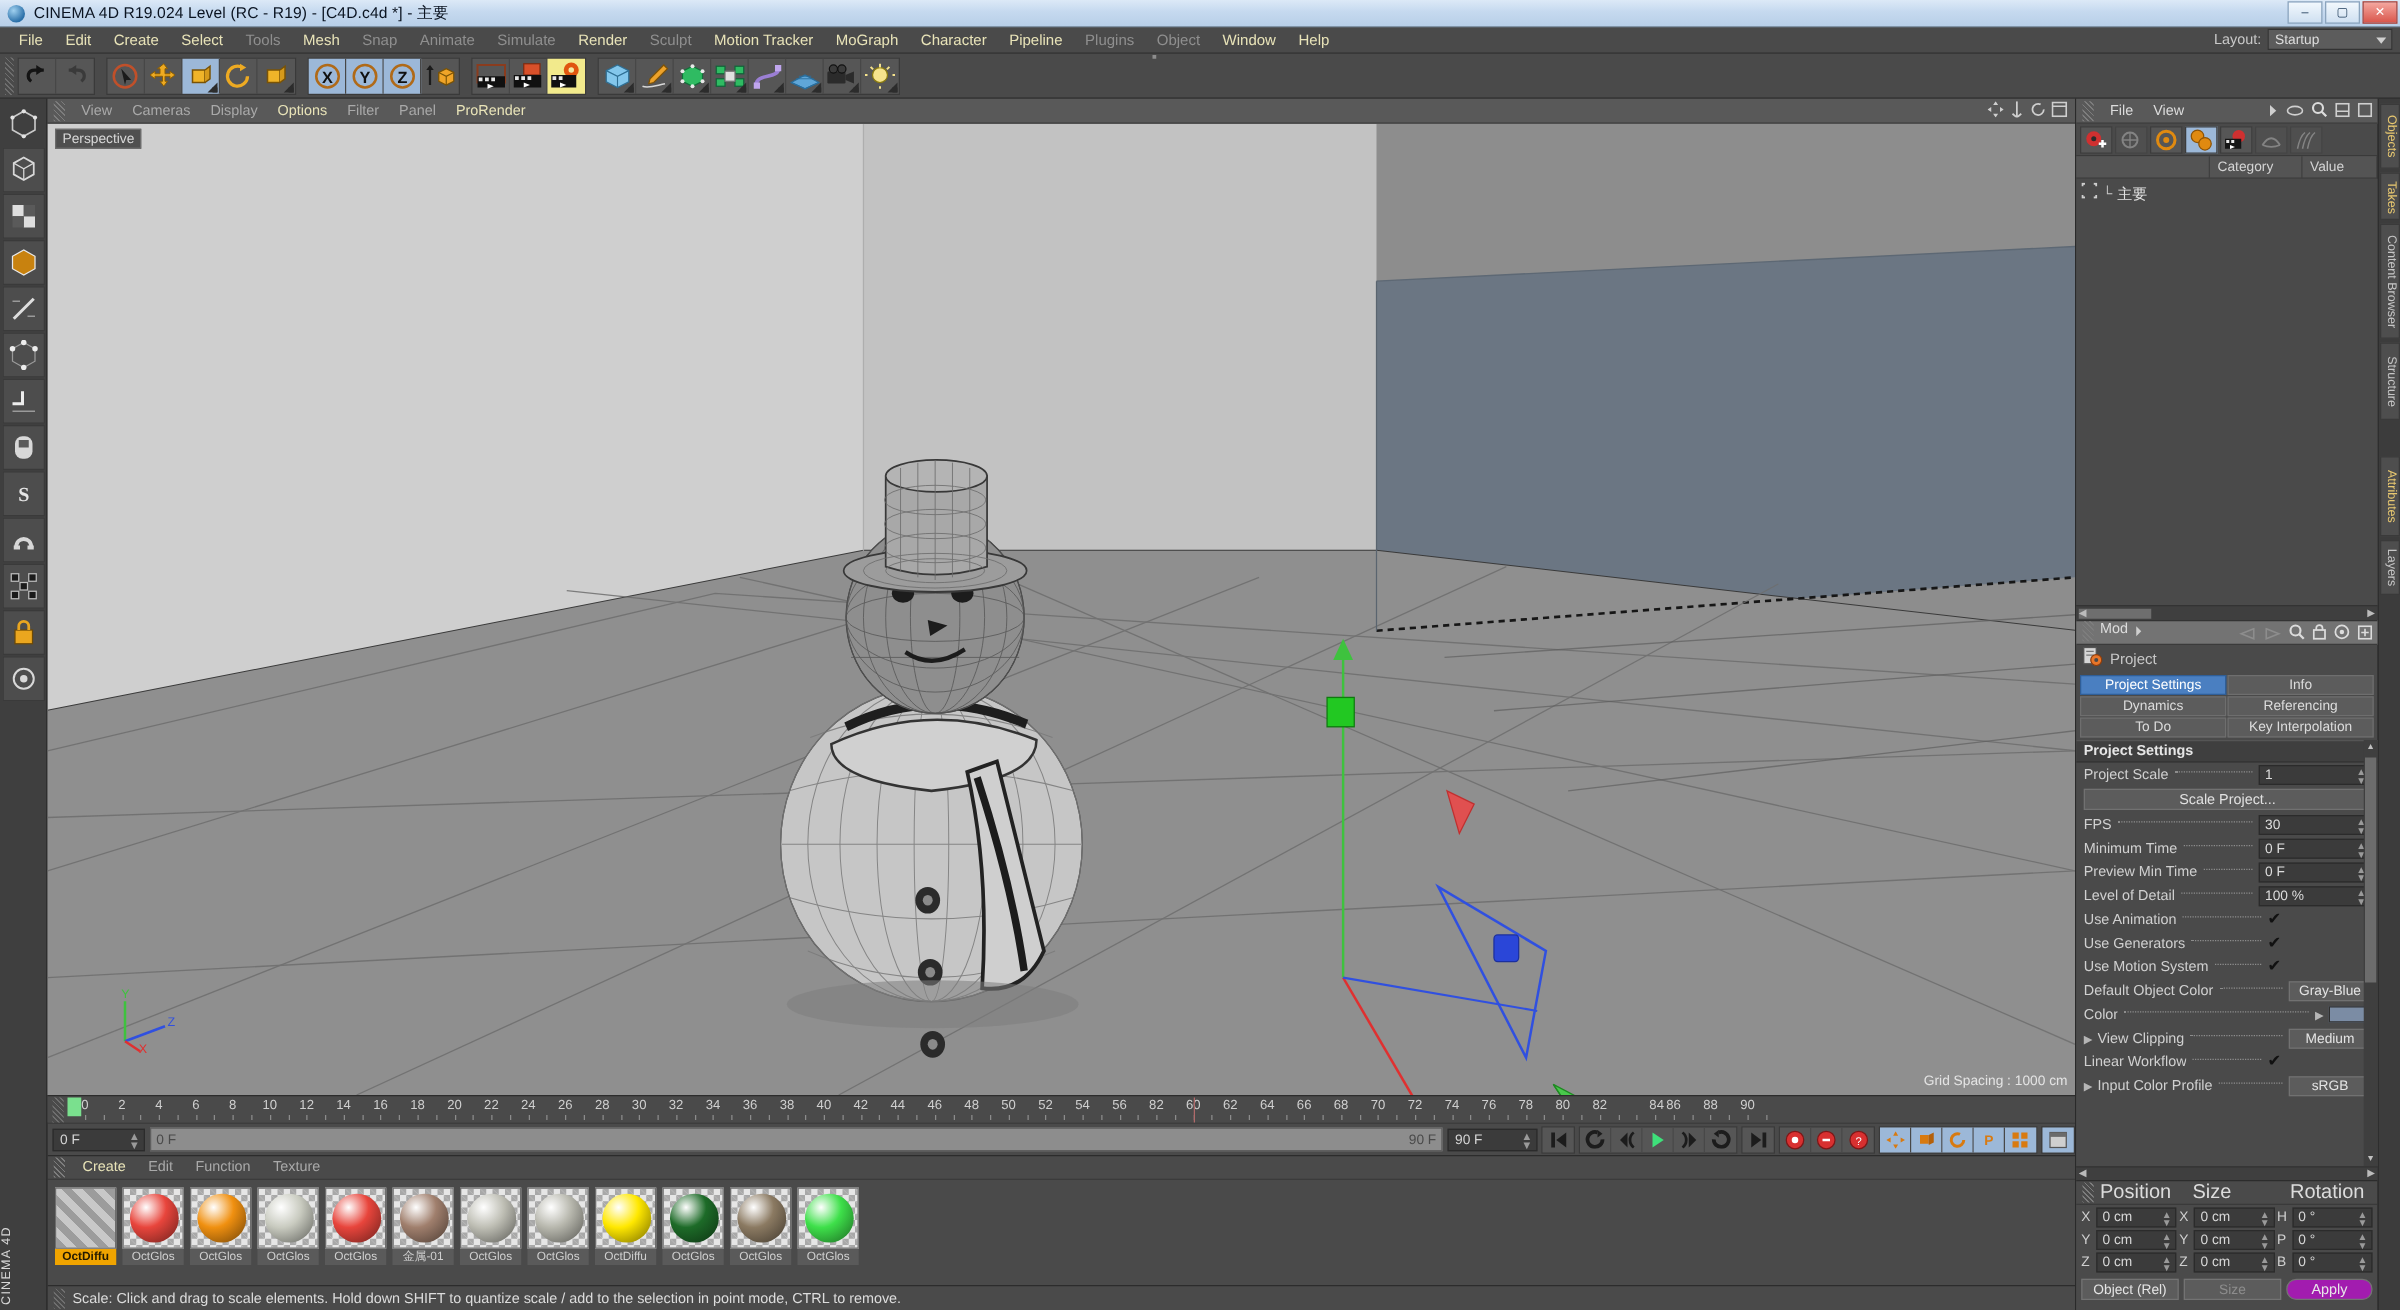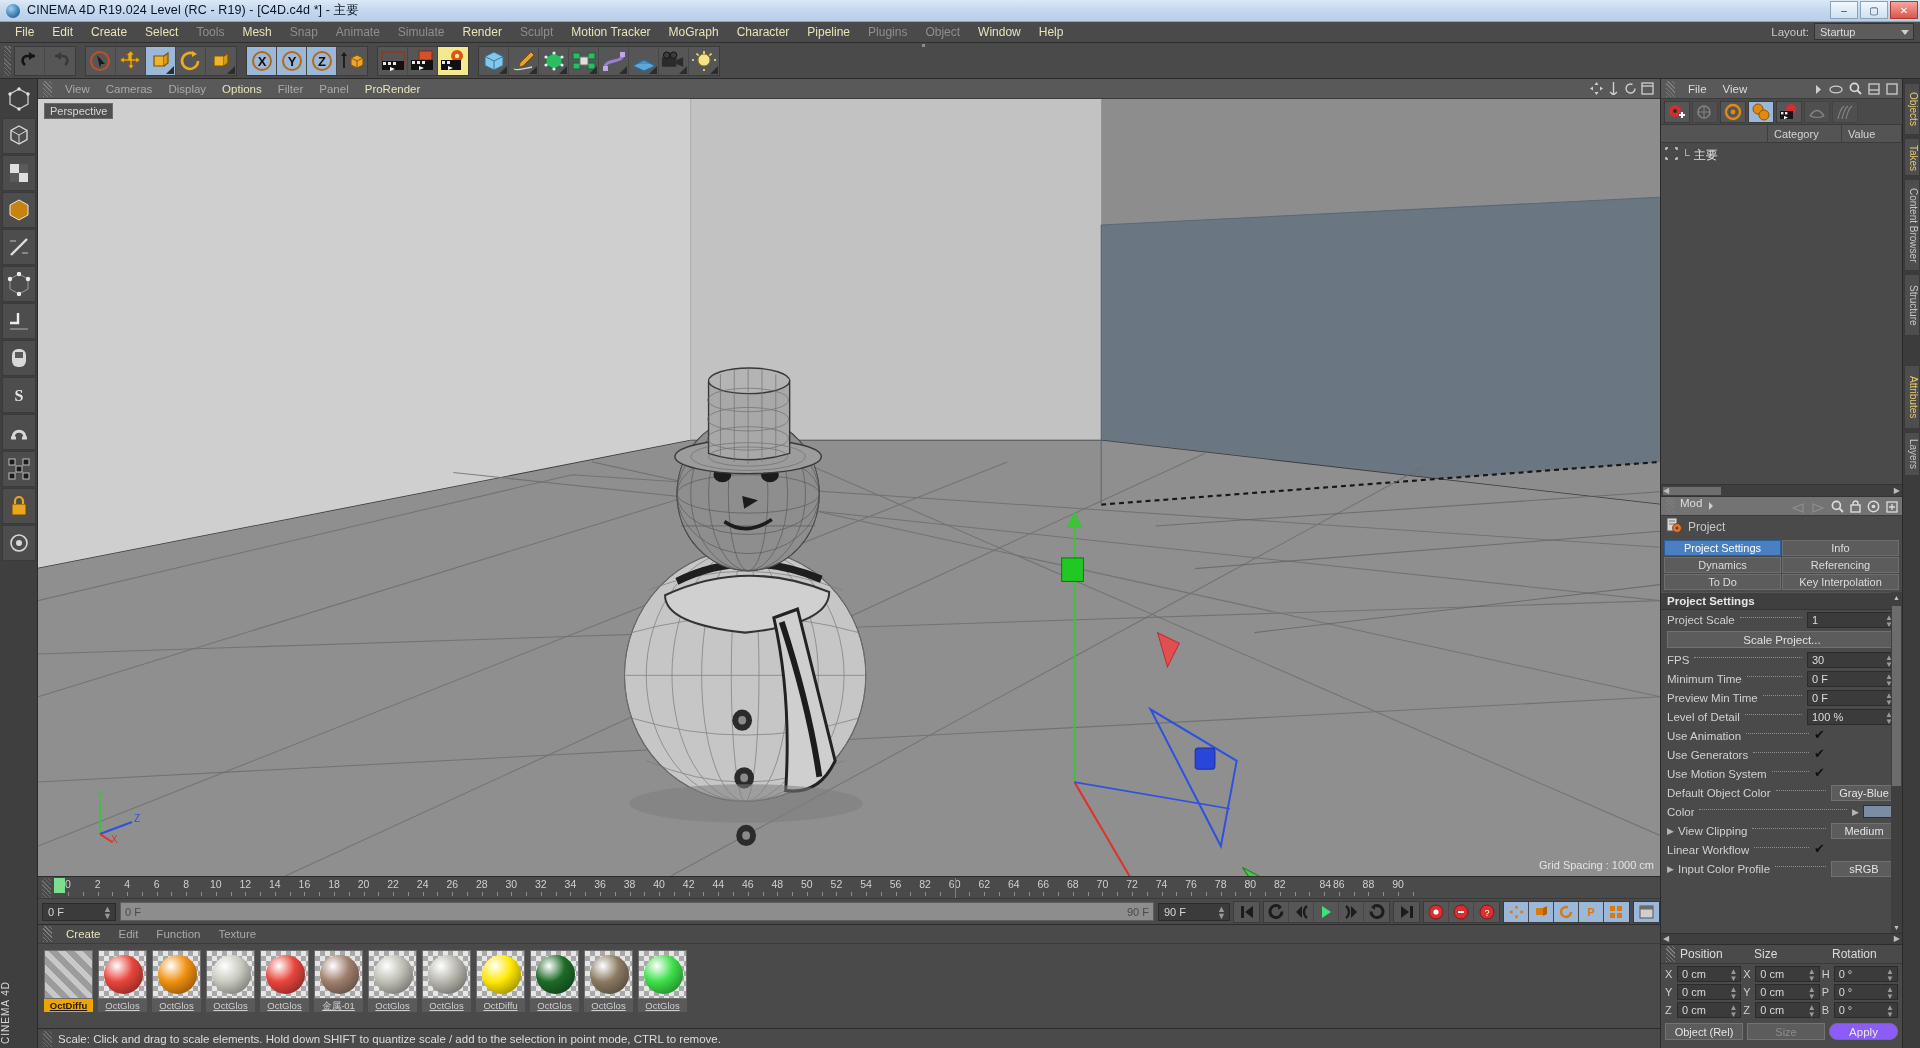--- a/index.html
+++ b/index.html
@@ -114,21 +114,21 @@
   .mm.on{color:#e8e3b8;} .mm.off{color:#a9a9a9;}
   .matrow{flex:1;display:flex;align-items:flex-start;padding:6px 0 0 6px;gap:5px;}
   .matcell{width:49px;}
   .matsw{width:49px;height:49px;border:1px solid #6d6d6d;position:relative;overflow:hidden;
       background-image:
         linear-gradient(45deg,#a8a8a8 25%,transparent 25%,transparent 75%,#a8a8a8 75%),
         linear-gradient(45deg,#a8a8a8 25%,transparent 25%,transparent 75%,#a8a8a8 75%);
       background-size:10px 10px;background-position:0 0,5px 5px;background-color:#e6e6e6;}
   .matsph{position:absolute;left:5px;top:4px;width:39px;height:39px;border-radius:50%;}
   .matname{font-size:9.5px;color:#cfcfcf;background:#5a5a5a;height:13px;line-height:13px;
-      text-align:center;overflow:hidden;white-space:nowrap;text-decoration:underline;}
+      text-align:center;overflow:hidden;white-space:nowrap;}
   .matname.sel{background:#f0a400;color:#241a00;font-weight:bold;}
 
   .statusbar{ height:20px;background:#4a4a4a;border-top:1px solid #2c2c2c;
      display:flex;align-items:center;}
   .sb-grip{width:9px;height:16px;margin:0 6px 0 5px;
     background-image:repeating-linear-gradient(45deg,#6e6e6e 0 1px,transparent 1px 3px);}
   .statusbar .txt{font-size:11.5px;color:#dcdcdc;}
 
   
   .rightcol{ width:242px;background:#4a4a4a;display:flex;flex-direction:column;
@@ -171,32 +171,32 @@
      display:flex;align-items:center;justify-content:center;margin-right:5px;}
   .pcheck{width:13px;height:13px;color:#111;font-size:13px;line-height:12px;}
   .pswatch{width:34px;height:13px;background:#7b8ca4;border:1px solid #2f2f2f;margin-right:5px;}
   .arrowr{width:8px;font-size:9px;color:#b5b5b5;}
   .attrscroll{position:absolute;right:0;top:0;width:11px;height:100%;background:#3f3f3f;}
   .attrscroll .thumb{position:absolute;left:1px;top:14px;width:9px;height:180px;background:#6c6c6c;}
   .attrscroll .ar{position:absolute;left:2px;font-size:7px;color:#c0c0c0;}
 
   .coordmgr{height:104px;background:#4a4a4a;border-top:1px solid #2c2c2c;}
   .cmhdr{height:19px;display:flex;align-items:center;border-bottom:1px solid #3a3a3a;}
-  .cmhdr .lbl{font-size:12px;color:#dcdcdc;}
+  .cmhdr .lbl{font-size:16px;color:#dcdcdc;}
   .cmgrid{padding:2px 4px;}
   .cmline{display:flex;align-items:center;gap:2px;margin-bottom:2px;}
   .cmax{font-size:11px;color:#d0d0d0;width:10px;}
   .cmf{flex:1;height:16px;background:#3b3b3b;border:1px solid #2b2b2b;font-size:11px;
      color:#d8d8d8;display:flex;align-items:center;padding-left:4px;position:relative;}
   .cmf .spin{position:absolute;right:3px;top:1px;font-size:8px;color:#9a9a9a;line-height:7px;}
   .cmbot{display:flex;gap:4px;padding:1px 4px;}
   .cmsel{width:78px;height:17px;background:#5c5c5c;border:1px solid #737373;font-size:11px;
      color:#e4e4e4;display:flex;align-items:center;justify-content:center;position:relative;}
   .cmsel.dim{color:#8d8d8d;}
-  .cmapply{flex:1;height:17px;background:#8b5cf6;border:1px solid #737373;border-radius:8px;
+  .cmapply{flex:1;height:17px;background:#a21caf;border:1px solid #737373;border-radius:8px;
      font-size:11.5px;color:#e8e8e8;display:flex;align-items:center;justify-content:center;}
 
   
   .farright{width:18px;background:#3c3c3c;border-left:1px solid #2a2a2a;
      display:flex;flex-direction:column;align-items:center;padding-top:4px;}
   .vtab{writing-mode:vertical-rl;font-size:10px;color:#c6c6c6;padding:6px 0;
      background:#4e4e4e;border:1px solid #3a3a3a;margin-bottom:3px;width:16px;text-align:center;}
   .vtab.on{color:#e8c870;}
 </style>
 </head>

